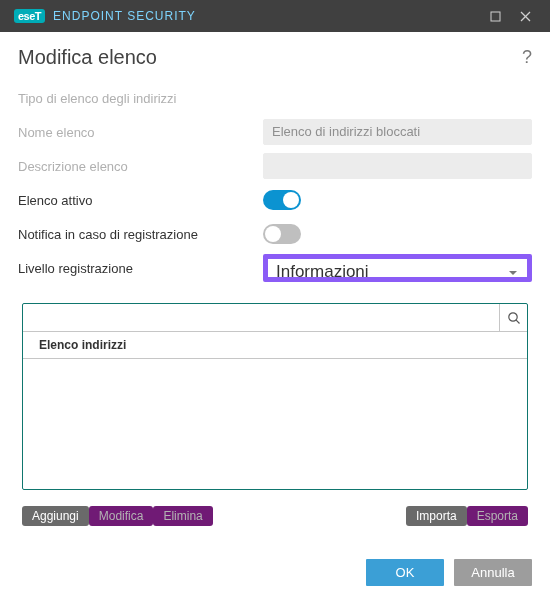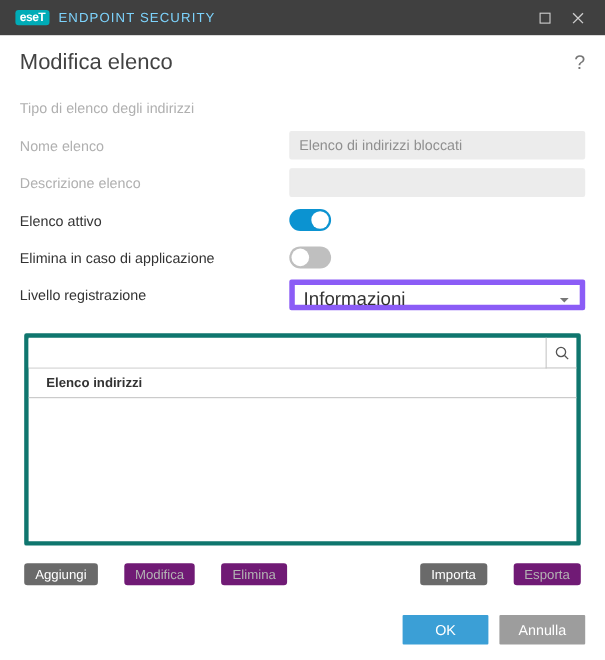--- a/index.html
+++ b/index.html
@@ -134,21 +134,21 @@
     top: 2px;
     transition: left 0.15s;
   }
   .toggle.on { background: #0b93d1; }
   .toggle.on .knob { left: 20px; }
   .toggle.off { background: #bfbfbf; }
   .toggle.off .knob { left: 2px; }
 
   .list-panel {
     margin: 20px 4px 8px 4px;
-    border: 4px solid #0f766e;
+    border: 1px solid #0f766e;
     border-radius: 2px;
     background: #fff;
   }
   .search-row {
     display: flex;
     align-items: center;
     border-bottom: 1px solid #c6c6c6;
     height: 28px;
   }
   .search-input {
@@ -171,21 +171,21 @@
     color: #333;
     padding: 6px 16px;
     border-bottom: 1px solid #c6c6c6;
   }
   .list-body {
     height: 130px;
   }
 
   .list-buttons {
     display: flex;
-    gap: 24px;
+    gap: 0;
     padding: 8px 4px 0 4px;
   }
   .list-buttons .spacer { flex:1; }
   .btn-sm {
     font-size: 12px;
     padding: 3px 10px;
     border-radius: 3px;
     border: none;
     cursor: pointer;
   }
@@ -267,21 +267,21 @@
   <div class="form-row">
     <div class="form-label">Elenco attivo</div>
     <div class="form-control">
       <div class="toggle on">
           <div class="knob"></div>
         </div>
     </div>
   </div>
 
   <div class="form-row">
-    <div class="form-label">Elimina in caso di applicazione</div>
+    <div class="form-label">Notifica in caso di registrazione</div>
     <div class="form-control">
       <div class="toggle off">
           <div class="knob"></div>
         </div>
     </div>
   </div>
 
   <div class="form-row">
     <div class="form-label">Livello registrazione</div>
     <div class="form-control">

